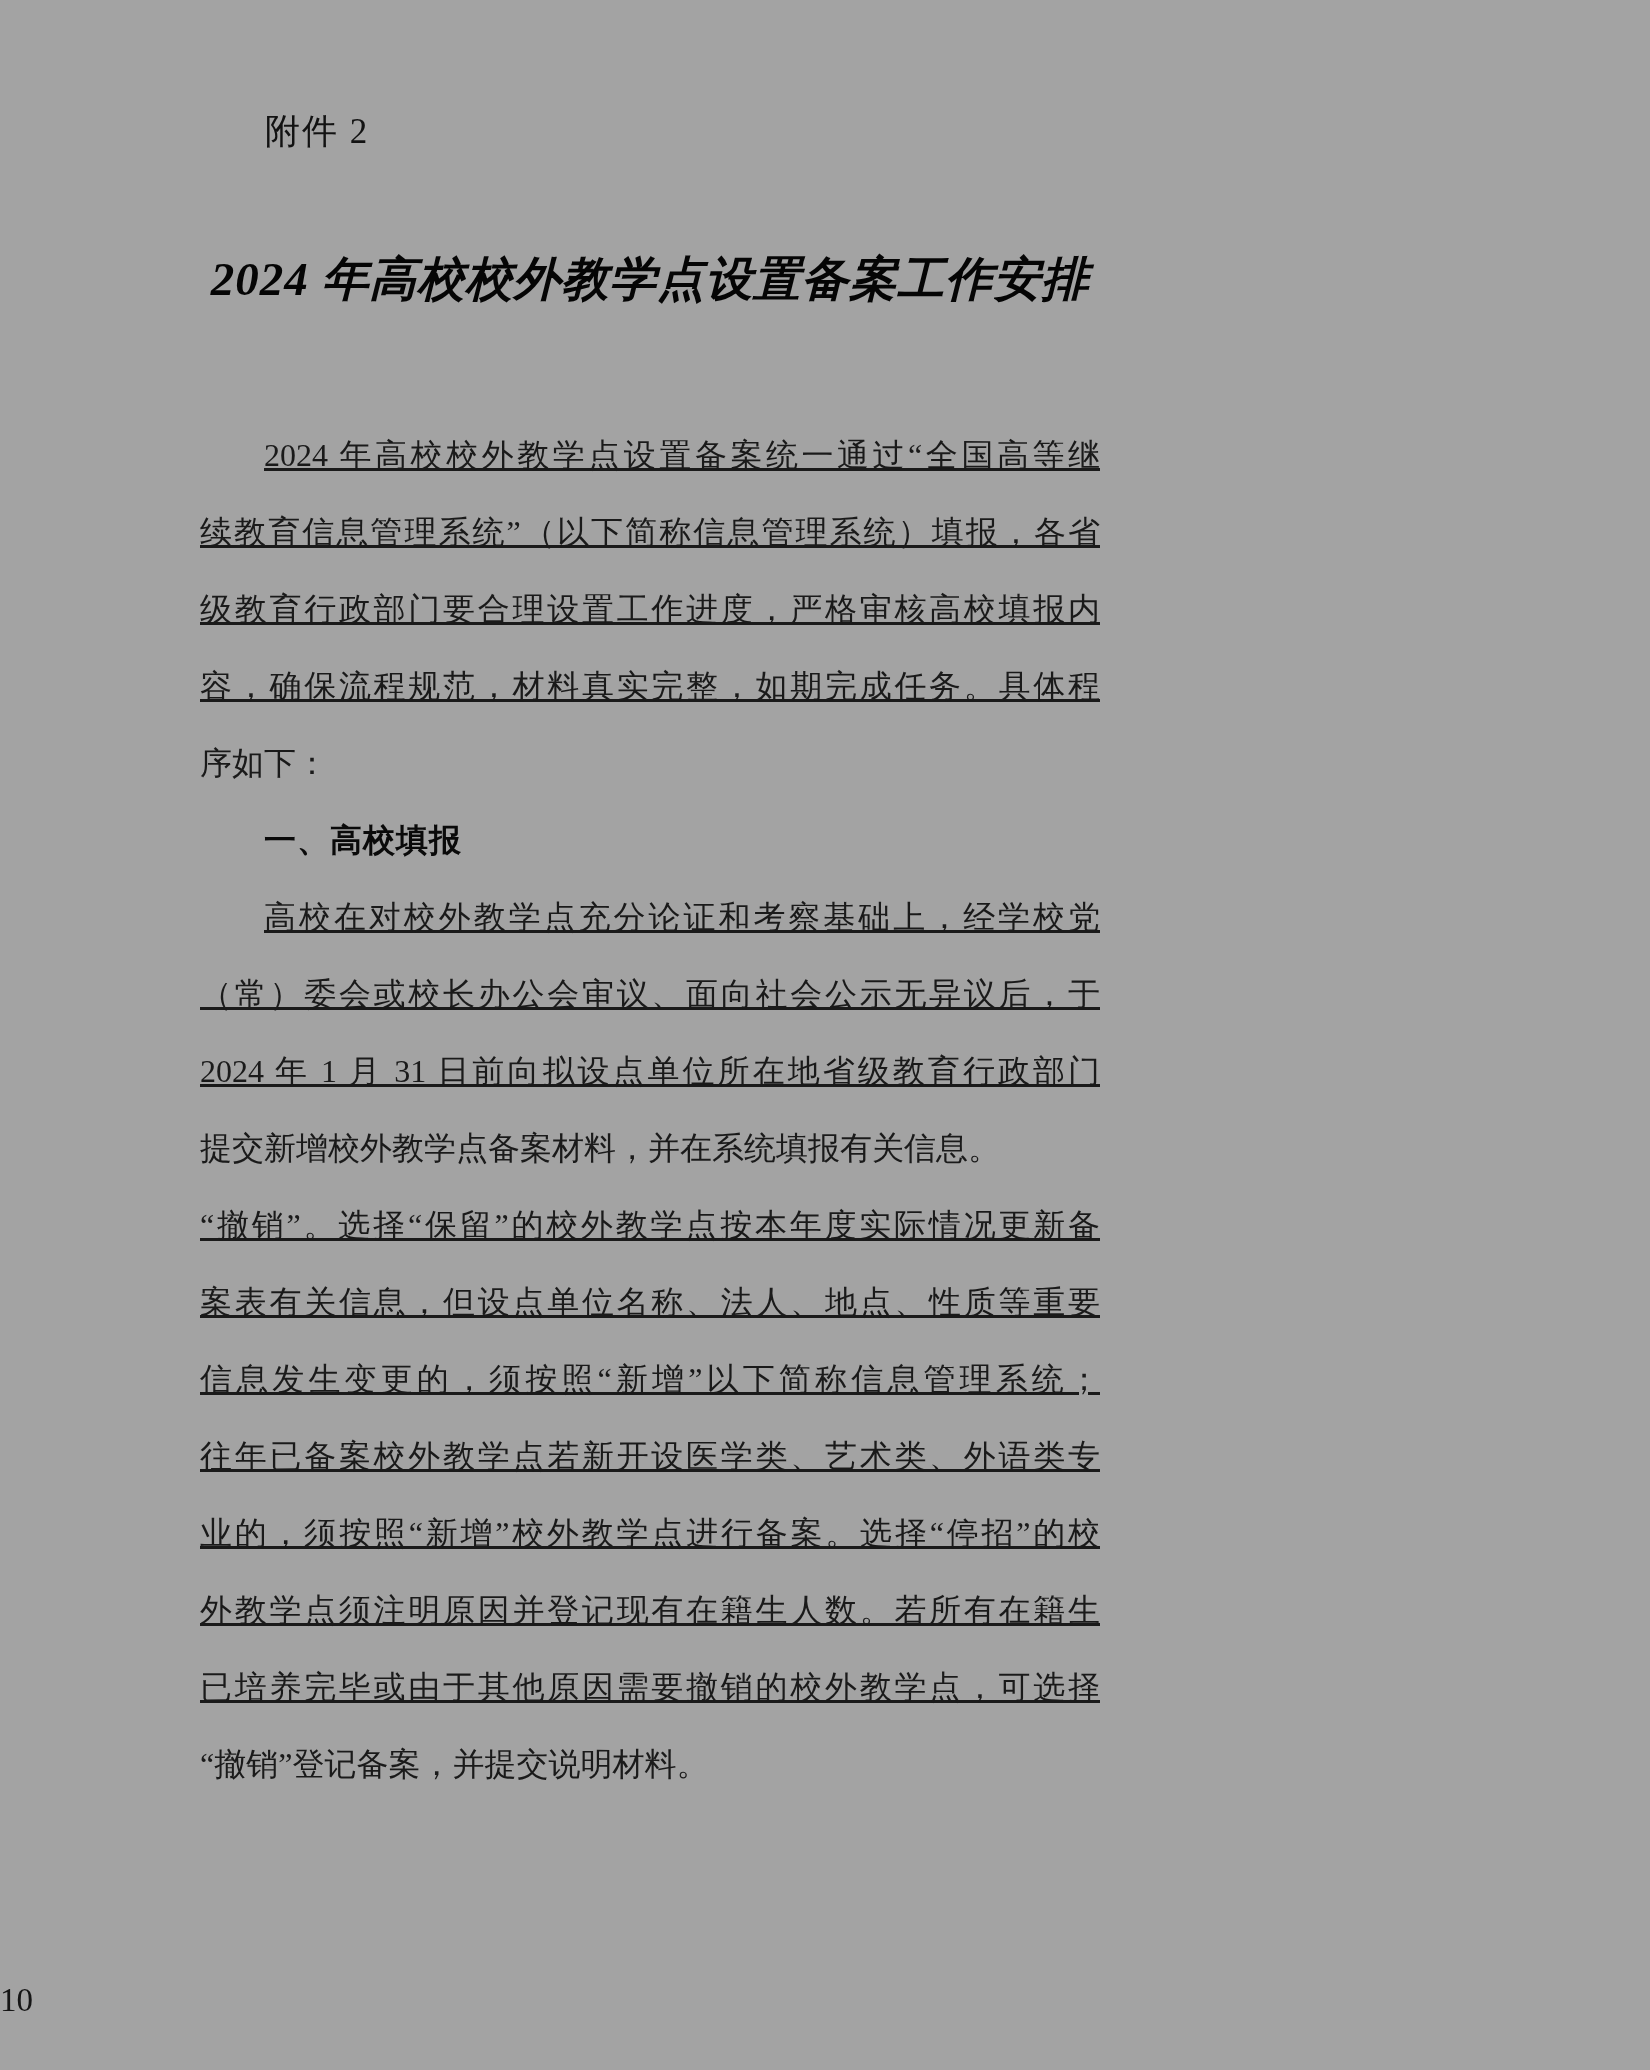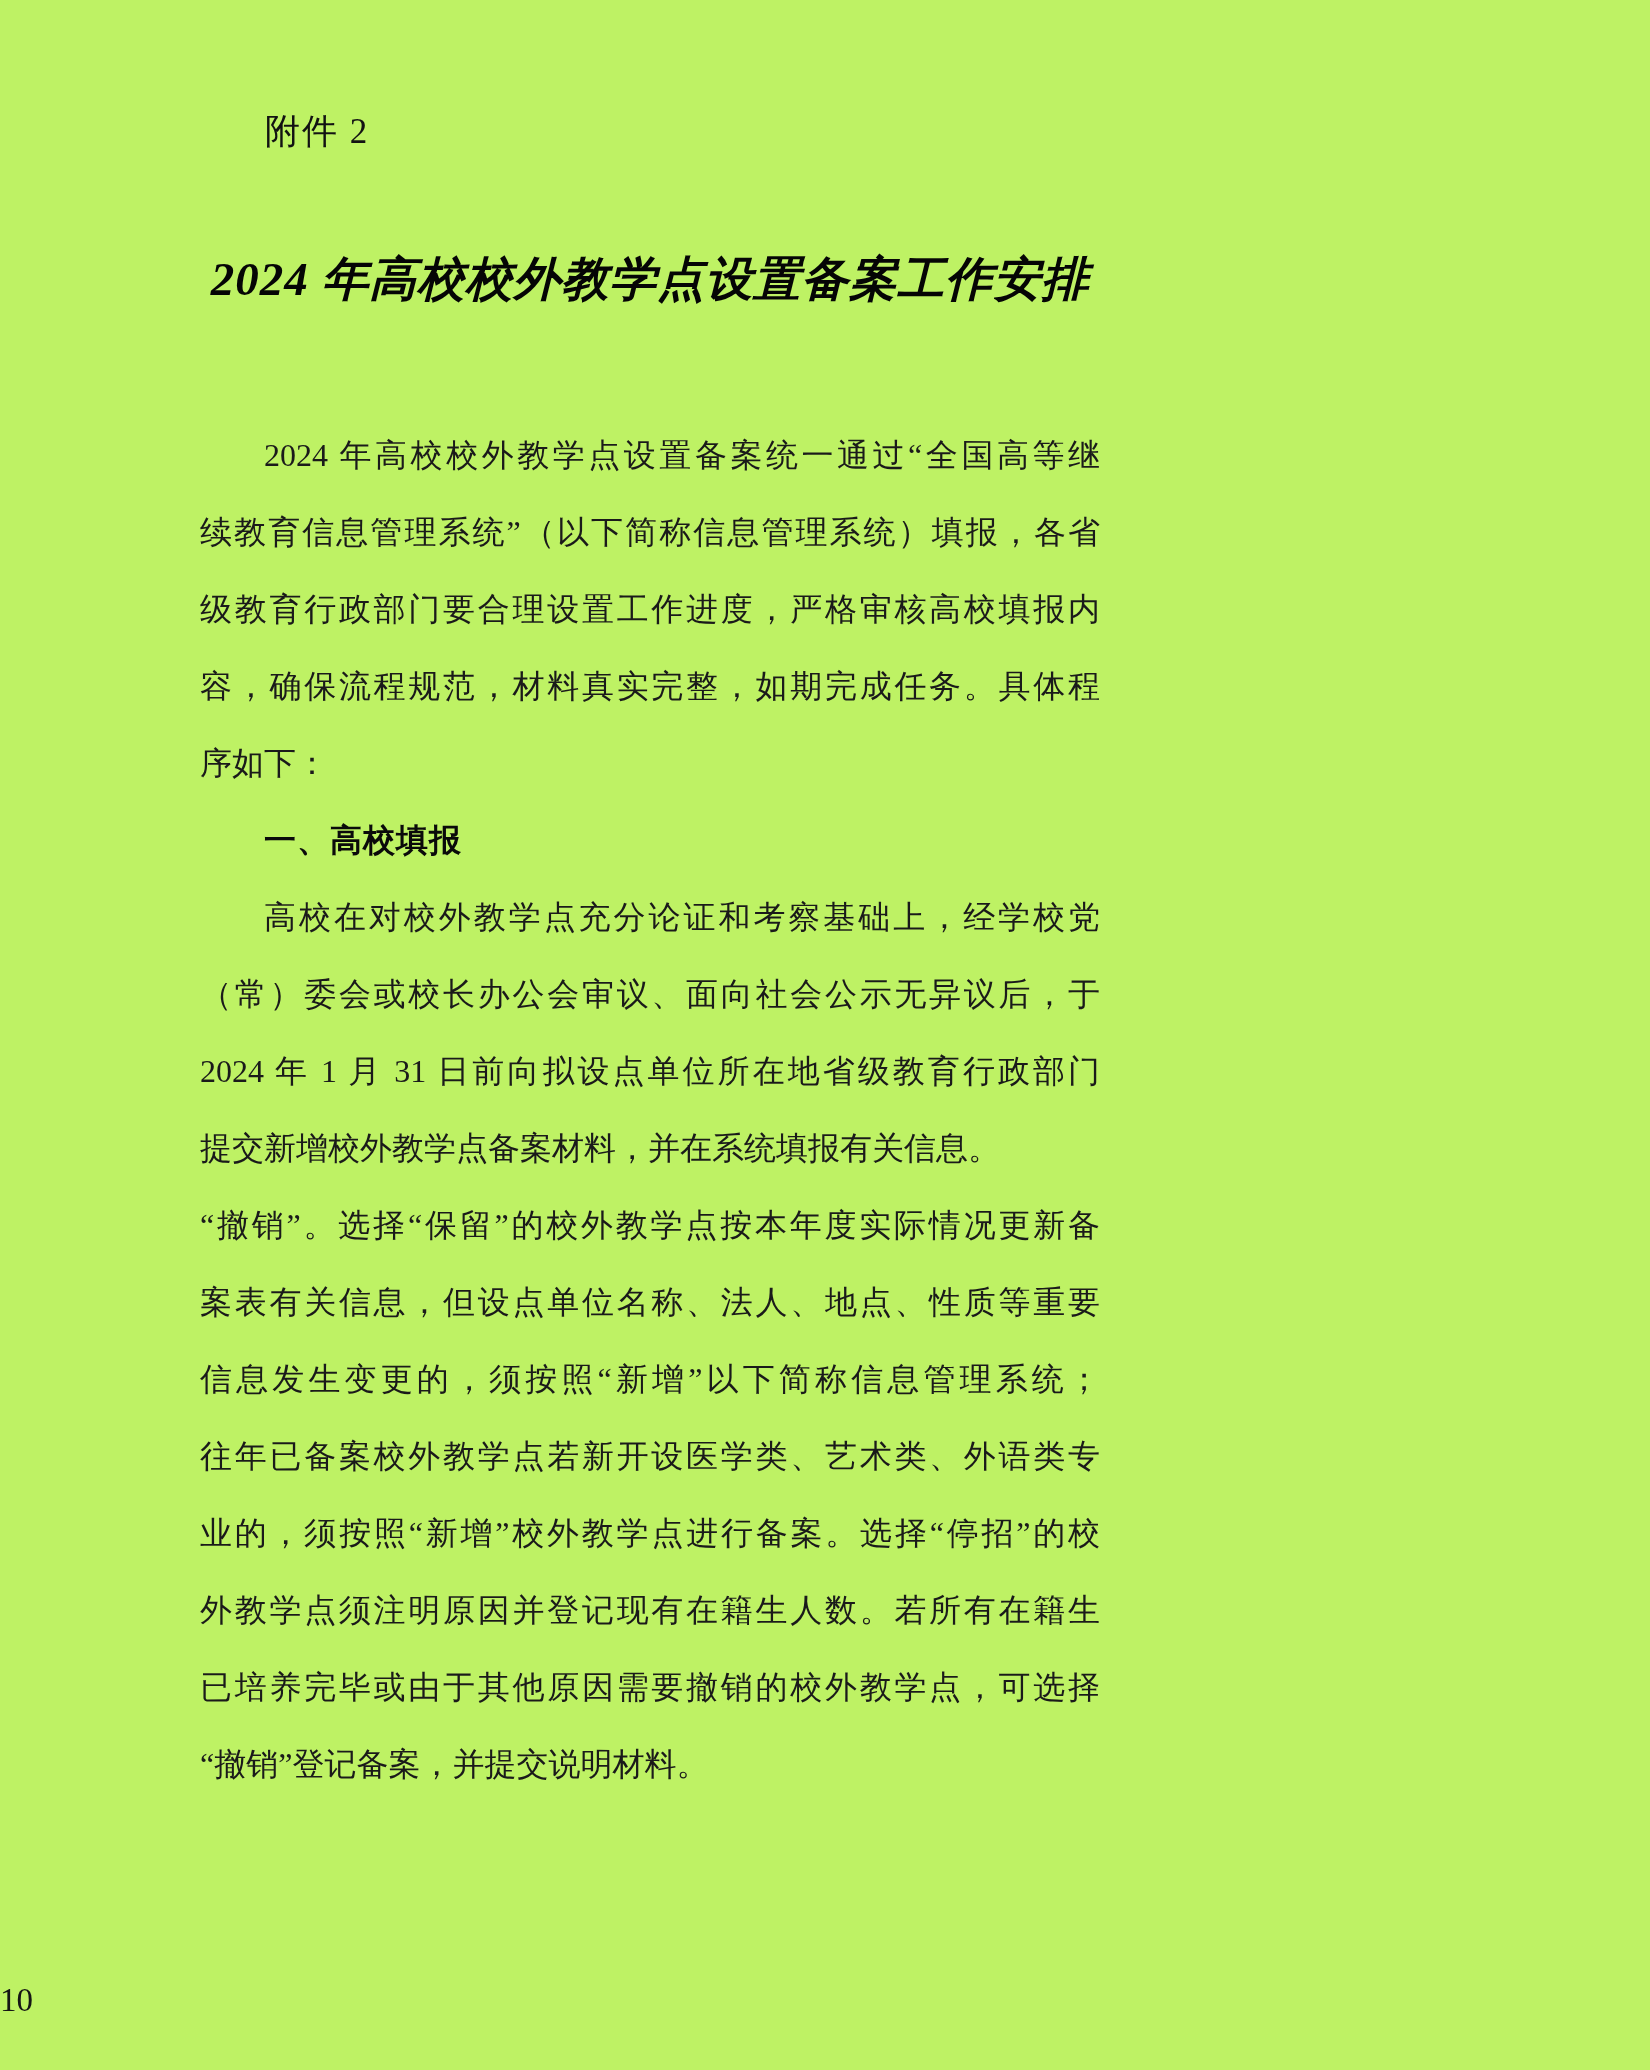--- a/index.html
+++ b/index.html
@@ -5,21 +5,21 @@
   html, body {
     margin: 0;
     padding: 0;
     background: #e8e8e8;
   }
   .page {
     position: relative;
     width: 1650px;
     height: 2070px;
     margin: 0 auto;
-    background: #bef264;
+    background: #a3a3a3;
     overflow: hidden;
     color: #161616;
     font-family: "Liberation Serif", "DejaVu Serif", serif;
   }
   .attachment {
     position: absolute;
     left: 265px;
     top: 108px;
     font-size: 35px;
     letter-spacing: 2px;
@@ -48,20 +48,21 @@
     line-height: 77px;
   }
   .line {
     text-align: justify;
     white-space: nowrap;
     color: #1a1a1a;
   }
   .line.fill {
     white-space: normal;
     text-align-last: justify;
+    text-decoration: underline;
   }
   .line.indent {
     text-indent: 2em;
   }
   .line.heading {
     font-weight: bold;
     color: #0a0a0a;
     font-family: "Liberation Sans", "DejaVu Sans", sans-serif;
     letter-spacing: 1px;
   }

